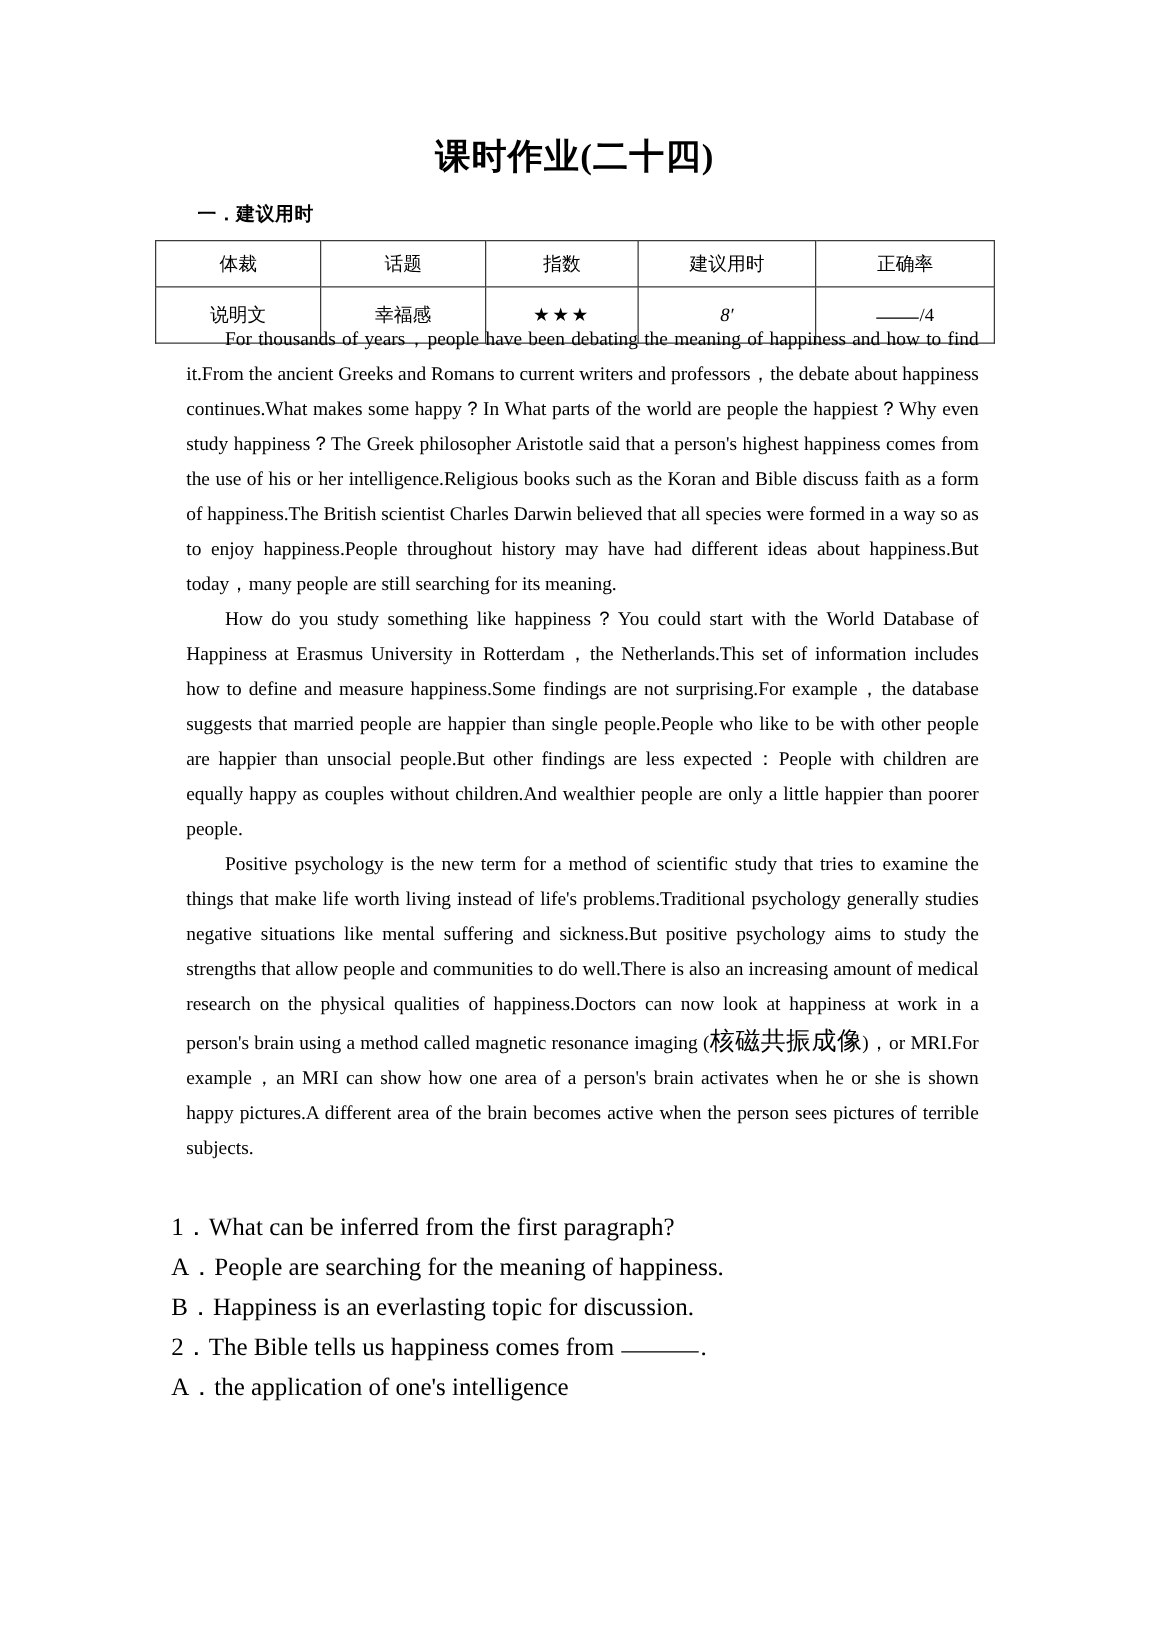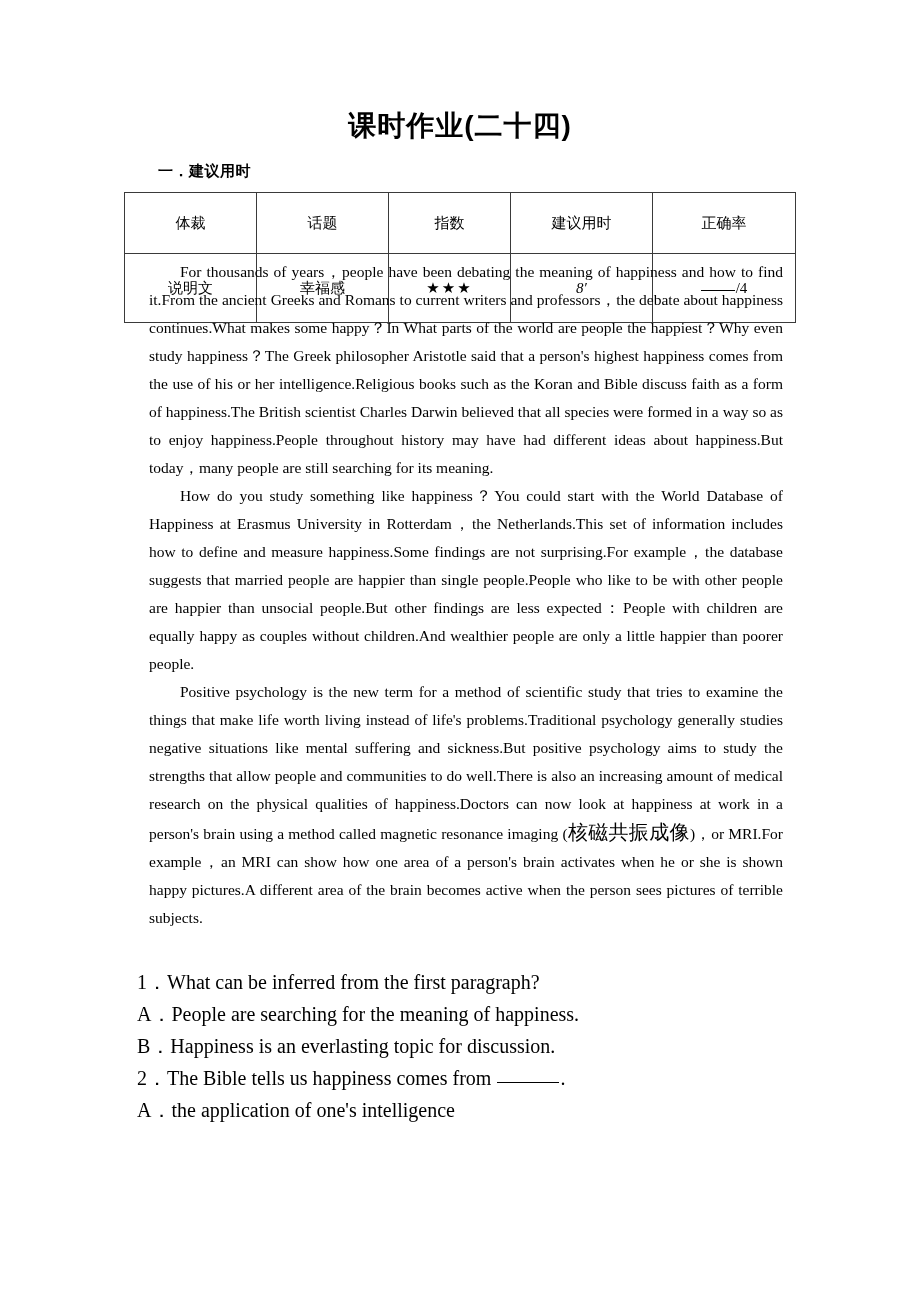--- a/index.html
+++ b/index.html
@@ -23,21 +23,21 @@
     box-sizing: border-box;
     padding: 0;
   }
   
   .doc-title {
     position: absolute;
     left: 0;
     top: 108px;
     width: 920px;
     text-align: center;
-    font-family: Liberation Sans, sans-serif;
+    font-family: Liberation Serif, serif;
     font-weight: bold;
     font-size: 28px;
     letter-spacing: 1px;
     line-height: 36px;
   }
   
   .section-heading {
     position: absolute;
     left: 158px;
     top: 160px;
@@ -55,21 +55,21 @@
     width: 671px;
     border-collapse: collapse;
     table-layout: fixed;
   }
   .info-table td {
     border: 1px solid #3a3a3a;
     text-align: center;
     vertical-align: middle;
     font-size: 15px;
     font-family: "DejaVu Sans", "Liberation Sans", sans-serif;
-    padding: 16px;
+    padding: 4px;
   }
   .info-table tr.head-row td { height: 28px; }
   .info-table tr.value-row td { height: 36px; }
   .col-1 { width: 132px; }
   .col-2 { width: 132px; }
   .col-3 { width: 122px; }
   .col-4 { width: 142px; }
   .col-5 { width: 143px; }
   .stars {
     font-size: 15px;

